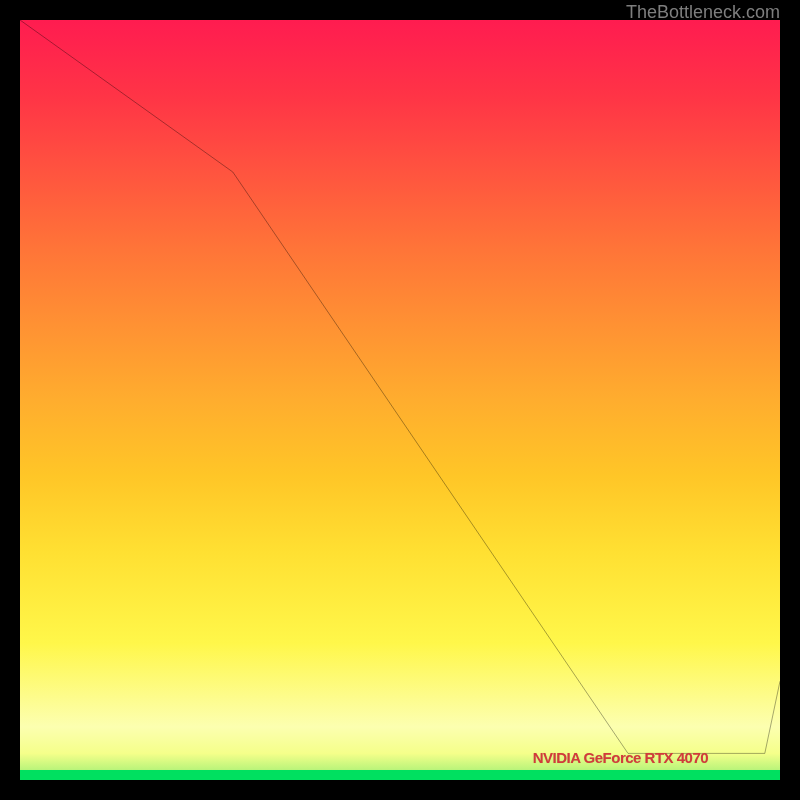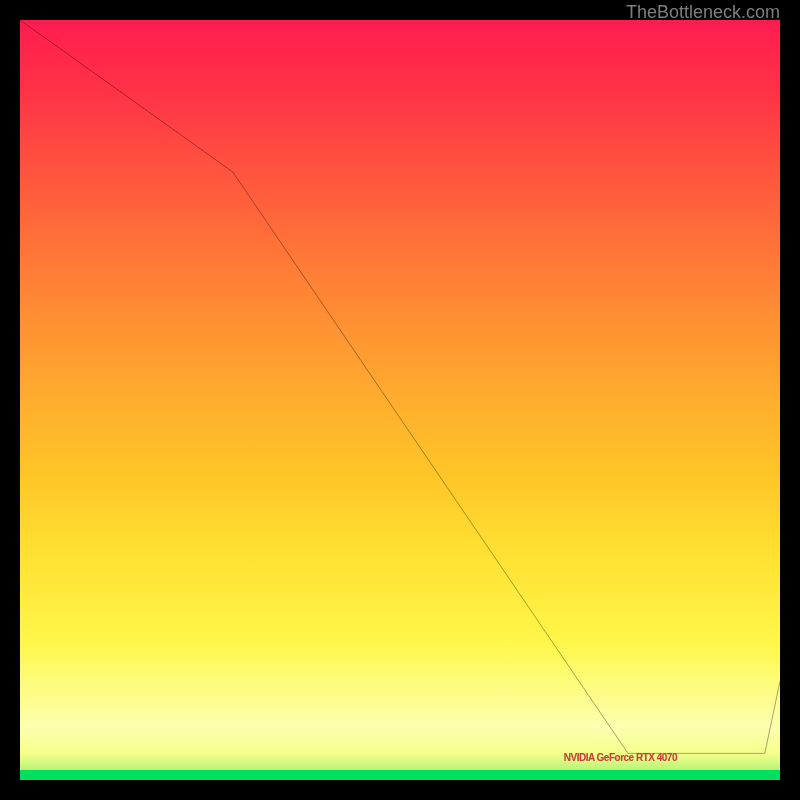--- a/index.html
+++ b/index.html
@@ -46,21 +46,21 @@
     position: absolute;
     left: 0;
     top: 0;
     width: 760px;
     height: 760px;
     pointer-events: none;
   }
   .annotation {
     position: absolute;
     color: #d23b3b;
-    font-size: 10px;
+    font-size: 15px;
     font-weight: bold;
     letter-spacing: -0.5px;
     white-space: nowrap;
     text-shadow: 0 0 1px rgba(0,0,0,0.15);
   }
   .watermark {
     position: absolute;
     right: 20px;
     top: 2px;
     color: #7e7e7e;

